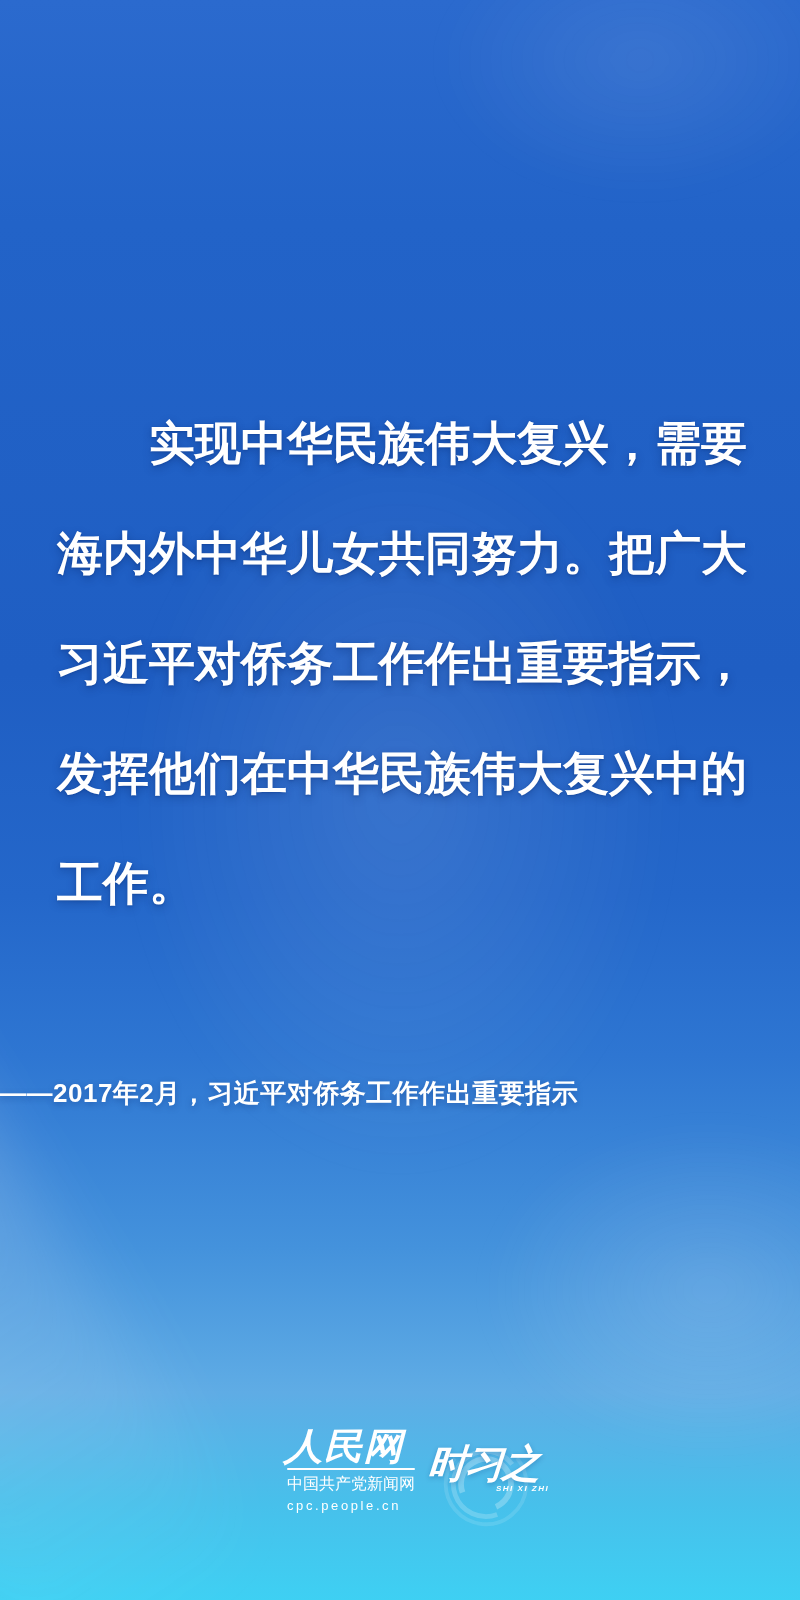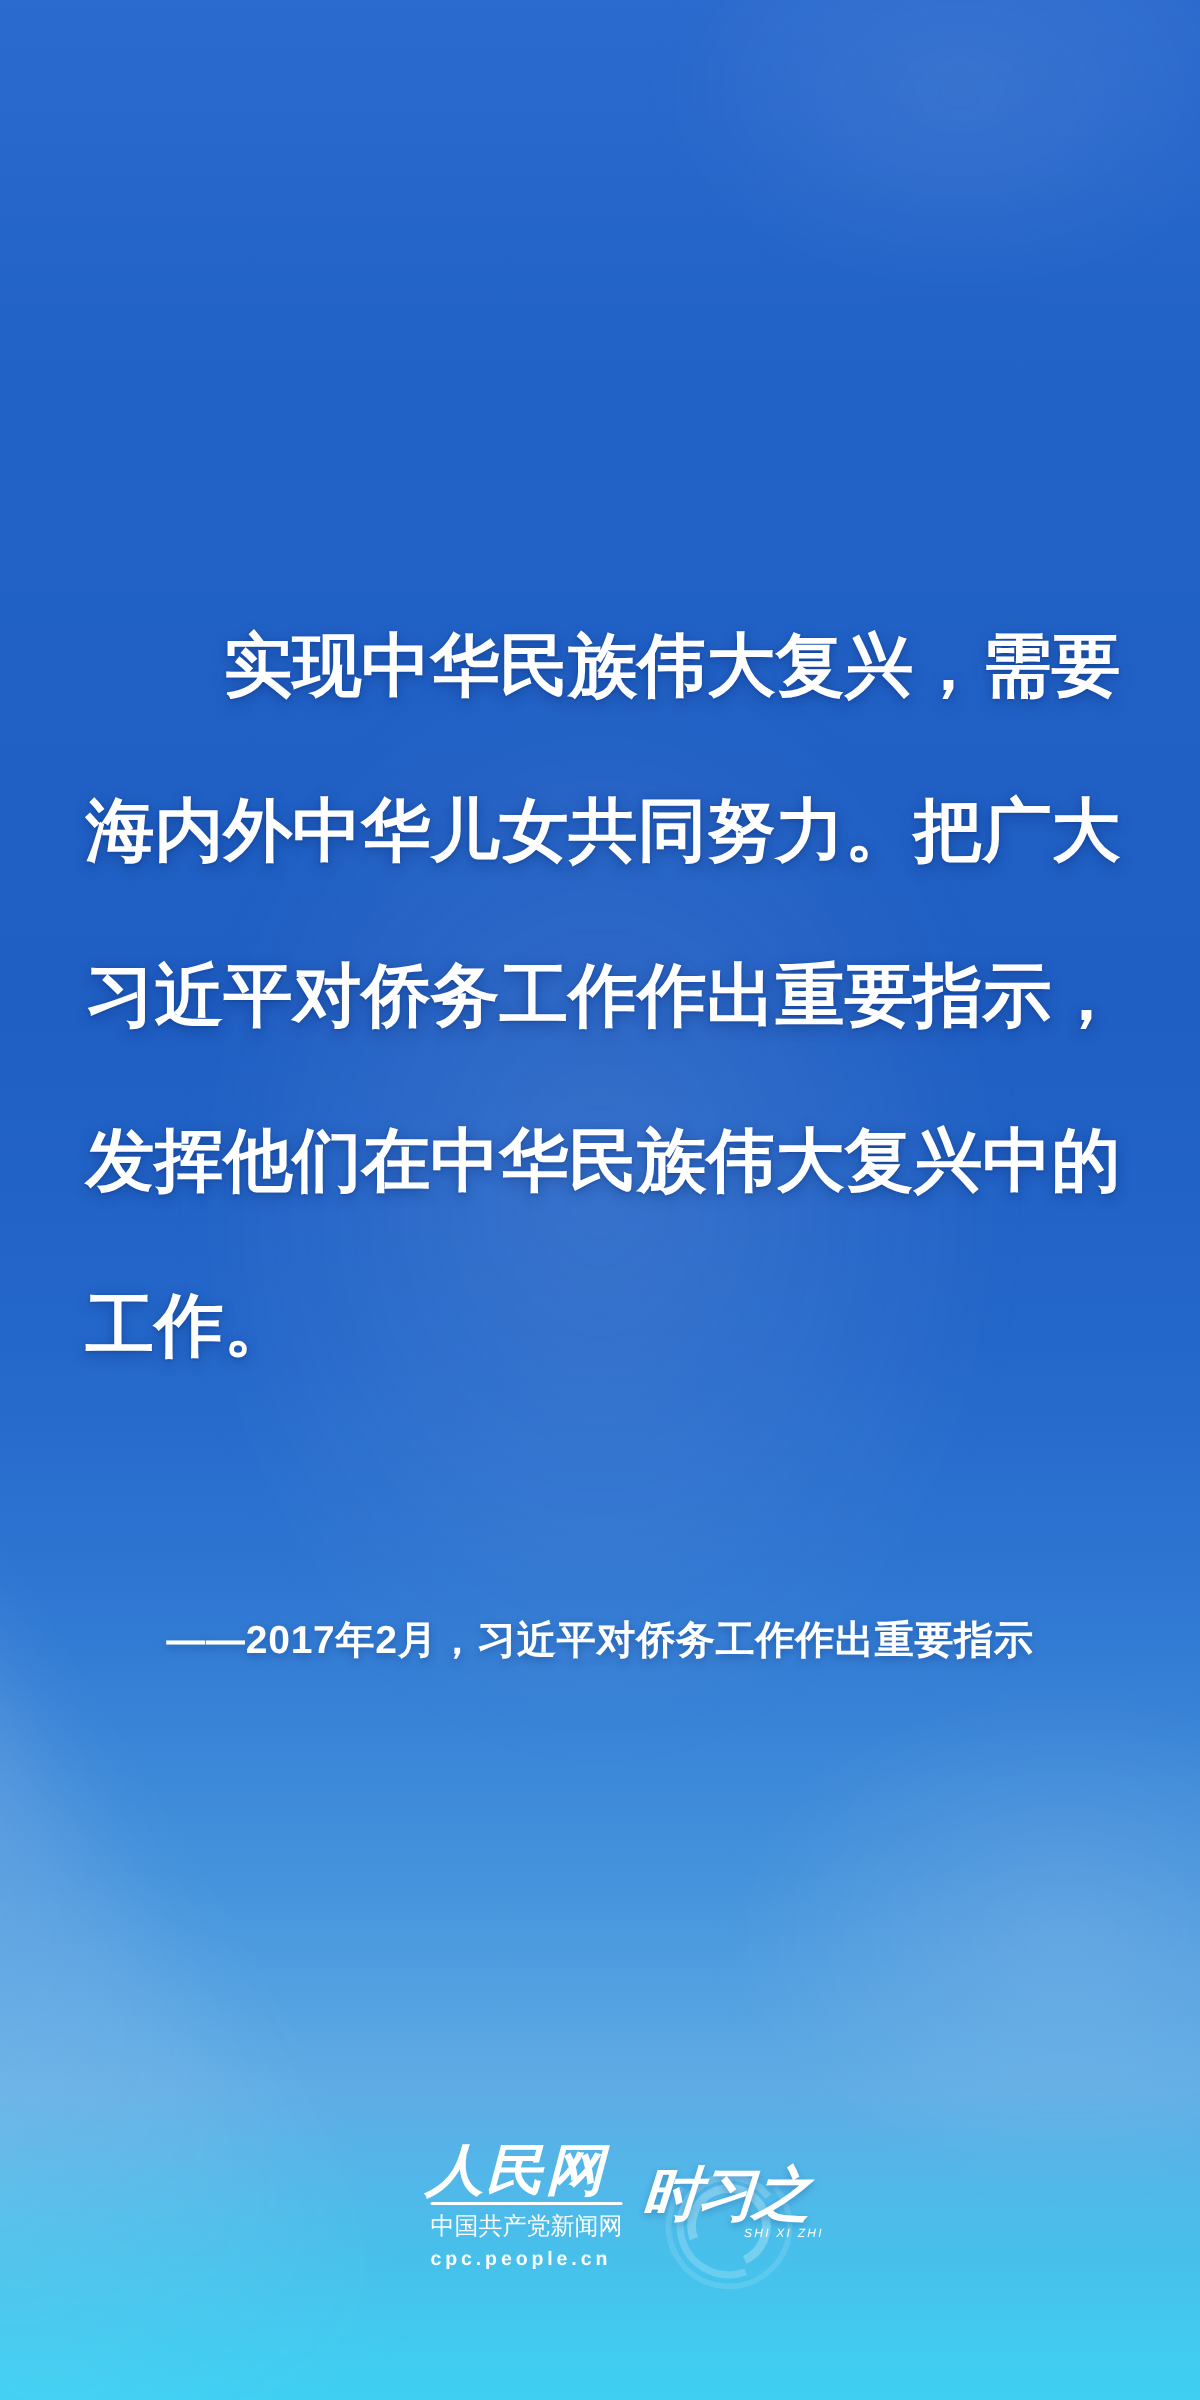--- a/index.html
+++ b/index.html
@@ -48,46 +48,46 @@
   
   .quote{
     position:absolute;left:57px;top:388px;width:692px;
     color:#fff;font-size:46px;font-weight:800;
     text-shadow:0 3px 9px rgba(8,40,110,0.40),0 1px 2px rgba(8,40,110,0.30);
   }
   .quote-line{height:110px;line-height:110px;white-space:nowrap;letter-spacing:0px;}
   .quote-line.indent{padding-left:92px;}
   .attribution{
     position:absolute;left:0;top:1076px;width:800px;
-    text-align:center;color:#fff;font-size:26px;font-weight:700;
+    text-align:left;color:#fff;font-size:26px;font-weight:700;
     text-shadow:0 2px 6px rgba(8,40,110,0.35);
     letter-spacing:0.5px;
   }
   
   .footer{position:absolute;left:0;top:1420px;width:800px;height:120px;color:#fff;}
   .people-logo{position:absolute;left:287px;top:6px;width:128px;text-align:left;}
   .people-wordmark{
     font-family:"DejaVu Serif","Liberation Serif",serif;
     font-style:italic;font-weight:700;font-size:37px;line-height:40px;
     transform:scaleX(1.05);letter-spacing:1px;white-space:nowrap;
   }
   .people-rule{height:2px;background:#fff;margin:2px 0 4px 0;border-radius:1px;}
   .people-site{font-size:16px;font-weight:400;white-space:nowrap;letter-spacing:0px;}
-  .people-domain{font-size:13px;font-weight:700;letter-spacing:2.6px;margin-top:3px;white-space:nowrap;}
+  .people-domain{font-size:13px;font-weight:400;letter-spacing:2.6px;margin-top:3px;white-space:nowrap;}
   .sxz-logo{position:absolute;left:428px;top:18px;width:120px;height:90px;}
   .sxz-swirl{position:absolute;left:10px;top:-4px;width:96px;height:96px;}
   .sxz-wordmark{
     position:absolute;left:0;top:6px;
     font-size:39px;font-weight:900;font-style:italic;line-height:40px;
     letter-spacing:-2px;white-space:nowrap;transform:skewX(-4deg);
     text-shadow:0 2px 5px rgba(8,40,110,0.25);
   }
   .sxz-sub{
     position:absolute;left:68px;top:46px;
-    font-size:8px;font-weight:400;font-style:italic;letter-spacing:1.5px;white-space:nowrap;
+    font-size:8px;font-weight:700;font-style:italic;letter-spacing:1.5px;white-space:nowrap;
   }
 </style>
 </head>
 <body>
 
 <div class="bg"></div>
 <div class="light-ray ray-left-bottom"></div>
 <div class="light-ray haze-center"></div>
 <div class="light-ray haze-mid-right"></div>
 <div class="light-ray haze-top-right"></div>

